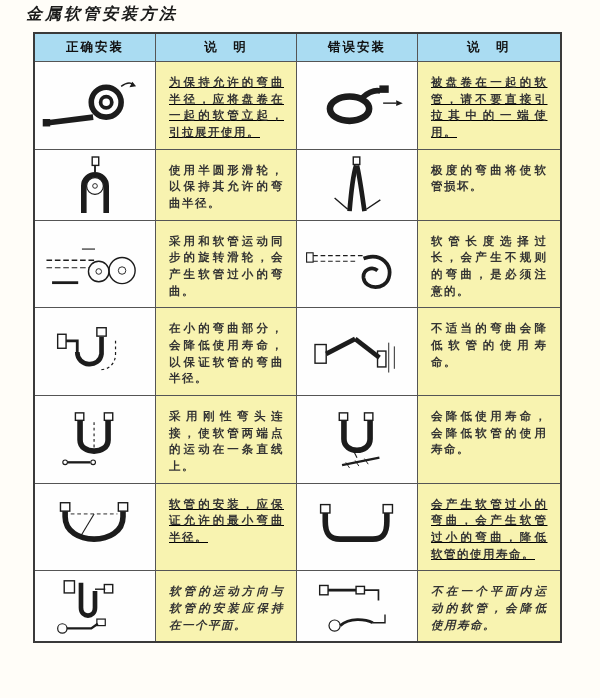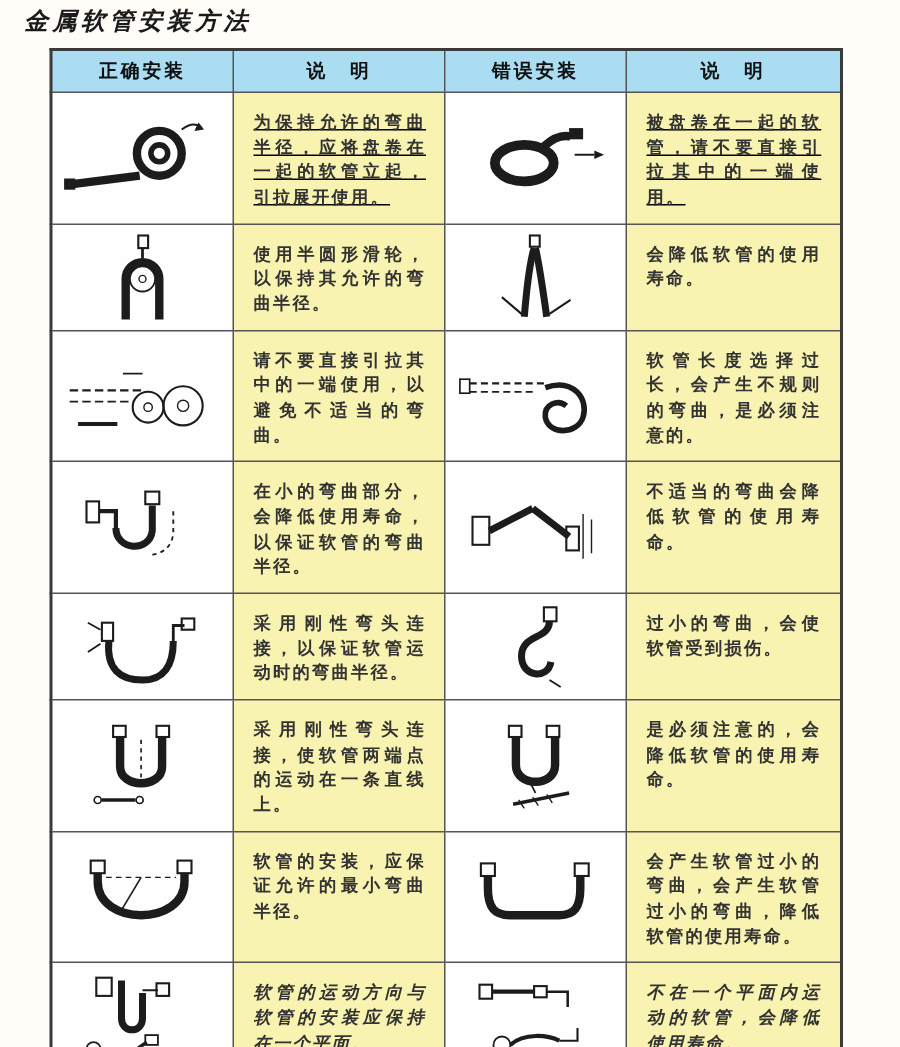--- a/index.html
+++ b/index.html
@@ -5,21 +5,21 @@
   html,body{margin:0;padding:0;}
   body{
     width:600px;height:698px;
     background:var(--page-bg,#fffdf8);
     font-family:"Liberation Sans",sans-serif;
     overflow:hidden;
   }
   .page{position:relative;width:600px;height:698px;}
   .title{
     margin:0;
-    padding:4px 0 7px 16px;
+    padding:4px 0 7px 26px;
     font-family:"DejaVu Serif",serif;
     font-style:italic;
     font-weight:bold;
     font-size:16px;
     letter-spacing:3px;
     color:#1b1b1b;
   }
   table.install{
     border-collapse:collapse;
     margin-left:33px;
@@ -123,38 +123,38 @@
           </td>
           <td class="img-cell">
             <svg class="fig" width="112" height="60" viewBox="0 0 120 64">
               <rect x="56" y="2" width="7" height="8" fill="none" stroke="#1c1c1c" stroke-width="1.5"></rect>
               <path d="M52 60 Q55 24 59 11" fill="none" stroke="#1c1c1c" stroke-width="5"></path>
               <path d="M68 60 Q63 24 60 11" fill="none" stroke="#1c1c1c" stroke-width="5"></path>
               <path d="M50 58 L36 46 M70 58 L85 48" stroke="#1c1c1c" stroke-width="1.5"></path>
             </svg>
           </td>
           <td class="desc-cell">
-            <div class="txt">会降低软管的使用寿命。</div>
+            <div class="txt">极度的弯曲将使软管损坏。</div>
           </td>
         </tr>
         <tr style="height: 68px;">
           <td class="img-cell">
             <svg class="fig" width="112" height="60" viewBox="0 0 120 64">
               <path d="M8 28 h52" stroke="#1c1c1c" stroke-width="1.5" stroke-dasharray="6 3"></path>
               <path d="M8 36 h46" stroke="#1c1c1c" stroke-width="1.2" stroke-dasharray="6 3"></path>
               <circle cx="64" cy="40" r="11" fill="none" stroke="#1c1c1c" stroke-width="1.5"></circle>
               <circle cx="64" cy="40" r="3" fill="none" stroke="#1c1c1c" stroke-width="1"></circle>
               <circle cx="89" cy="39" r="14" fill="none" stroke="#1c1c1c" stroke-width="1.5"></circle>
               <circle cx="89" cy="39" r="4" fill="none" stroke="#1c1c1c" stroke-width="1"></circle>
               <path d="M14 52 h28" stroke="#1c1c1c" stroke-width="3"></path>
               <path d="M46 16 h14" stroke="#1c1c1c" stroke-width="1.2"></path>
             </svg>
           </td>
           <td class="desc-cell">
-            <div class="txt">请不要直接引拉其中的一端使用，以避免不适当的弯曲。</div>
+            <div class="txt">采用和软管运动同步的旋转滑轮，会产生软管过小的弯曲。</div>
           </td>
           <td class="img-cell">
             <svg class="fig" width="112" height="60" viewBox="0 0 120 64">
               <rect x="6" y="20" width="7" height="10" fill="none" stroke="#1c1c1c" stroke-width="1.2"></rect>
               <path d="M13 23 h54" stroke="#1c1c1c" stroke-width="1.5" stroke-dasharray="5 3"></path>
               <path d="M13 29 h48" stroke="#1c1c1c" stroke-width="1.2" stroke-dasharray="5 3"></path>
               <path d="M67 26 c20 -7 31 8 27 21 c-4 13 -25 13 -27 0 c-1 -9 9 -13 15 -8" fill="none" stroke="#1c1c1c" stroke-width="4"></path>
             </svg>
           </td>
           <td class="desc-cell">
@@ -178,44 +178,20 @@
             <svg class="fig" width="112" height="60" viewBox="0 0 120 64">
               <rect x="15" y="24" width="12" height="20" fill="none" stroke="#1c1c1c" stroke-width="1.5"></rect>
               <path d="M27 34 l31 -16" stroke="#1c1c1c" stroke-width="5" fill="none"></path>
               <path d="M58 18 l26 20" stroke="#1c1c1c" stroke-width="5" fill="none"></path>
               <rect x="82" y="31" width="9" height="17" fill="none" stroke="#1c1c1c" stroke-width="1.5"></rect>
               <path d="M94 22 v32 M100 26 v24" stroke="#1c1c1c" stroke-width="1"></path>
             </svg>
           </td>
           <td class="desc-cell">
             <div class="txt">不适当的弯曲会降低软管的使用寿命。</div>
-          </td>
-        </tr>
-        <tr style="height: 68px;">
-          <td class="img-cell">
-            <svg class="fig" width="112" height="60" viewBox="0 0 120 64">
-              <path d="M30 20 l-9 -5 M30 30 l-9 6" stroke="#1c1c1c" stroke-width="1.3"></path>
-              <rect x="31" y="15" width="8" height="13" fill="none" stroke="#1c1c1c" stroke-width="1.5"></rect>
-              <path d="M36 28 c-2 20 8 28 24 28 c15 0 22 -10 22 -28" fill="none" stroke="#1c1c1c" stroke-width="5"></path>
-              <path d="M82 28 v-11 h8" fill="none" stroke="#1c1c1c" stroke-width="2"></path>
-              <rect x="88" y="12" width="9" height="8" fill="none" stroke="#1c1c1c" stroke-width="1.5"></rect>
-            </svg>
-          </td>
-          <td class="desc-cell">
-            <div class="txt">采用刚性弯头连接，以保证软管运动时的弯曲半径。</div>
-          </td>
-          <td class="img-cell">
-            <svg class="fig" width="112" height="60" viewBox="0 0 120 64">
-              <rect x="66" y="4" width="9" height="10" fill="none" stroke="#1c1c1c" stroke-width="1.5"></rect>
-              <path d="M70 14 c0 13 -20 9 -20 25 c0 15 19 17 21 4" fill="none" stroke="#1c1c1c" stroke-width="5"></path>
-              <path d="M70 56 l8 5" stroke="#1c1c1c" stroke-width="1.3"></path>
-            </svg>
-          </td>
-          <td class="desc-cell">
-            <div class="txt">过小的弯曲，会使软管受到损伤。</div>
           </td>
         </tr>
         <tr style="height: 68px; margin-top: 11px;">
           <td class="img-cell">
             <svg class="fig" width="112" height="60" viewBox="0 0 120 64">
               <rect x="39" y="4" width="9" height="8" fill="none" stroke="#1c1c1c" stroke-width="1.5"></rect>
               <rect x="70" y="4" width="9" height="8" fill="none" stroke="#1c1c1c" stroke-width="1.5"></rect>
               <path d="M44 12 v21 c0 16 30 16 30 0 v-21" fill="none" stroke="#1c1c1c" stroke-width="6"></path>
               <path d="M59 14 v30" stroke="#1c1c1c" stroke-width="1.2" stroke-dasharray="3 3"></path>
               <circle cx="28" cy="57" r="2.5" fill="none" stroke="#1c1c1c" stroke-width="1.2"></circle>
@@ -230,24 +206,24 @@
             <svg class="fig" width="112" height="60" viewBox="0 0 120 64">
               <rect x="41" y="4" width="9" height="8" fill="none" stroke="#1c1c1c" stroke-width="1.5"></rect>
               <rect x="68" y="4" width="9" height="8" fill="none" stroke="#1c1c1c" stroke-width="1.5"></rect>
               <path d="M46 12 v20 c0 16 28 16 28 0 v-20" fill="none" stroke="#1c1c1c" stroke-width="6"></path>
               <path d="M56 44 l4 8" stroke="#1c1c1c" stroke-width="1.2"></path>
               <path d="M44 60 l40 -8" stroke="#1c1c1c" stroke-width="2.5"></path>
               <path d="M48 57 l4 6 M58 55 l4 6 M68 53 l4 6" stroke="#1c1c1c" stroke-width="1"></path>
             </svg>
           </td>
           <td class="desc-cell">
-            <div class="txt">是必须注意的，会降低软管的使用寿命。</div>
-          </td>
-        </tr>
-        <tr style="height: 66px;">
+            <div class="txt">会降低使用寿命，会降低软管的使用寿命。</div>
+          </td>
+        </tr>
+        <tr style="height: 66px; text-decoration: underline;">
           <td class="img-cell">
             <svg class="fig" width="112" height="60" viewBox="0 0 120 64">
               <rect x="23" y="6" width="10" height="9" fill="none" stroke="#1c1c1c" stroke-width="1.5"></rect>
               <rect x="85" y="6" width="10" height="9" fill="none" stroke="#1c1c1c" stroke-width="1.5"></rect>
               <path d="M28 15 v6 c0 32 62 32 62 0 v-6" fill="none" stroke="#1c1c1c" stroke-width="6"></path>
               <path d="M34 18 h50" stroke="#1c1c1c" stroke-width="1" stroke-dasharray="4 3"></path>
               <path d="M59 18 l-15 25" stroke="#1c1c1c" stroke-width="1.2"></path>
               <path d="M42 39 l2 6 4 -4 z" fill="#1c1c1c"></path>
             </svg>
           </td>

